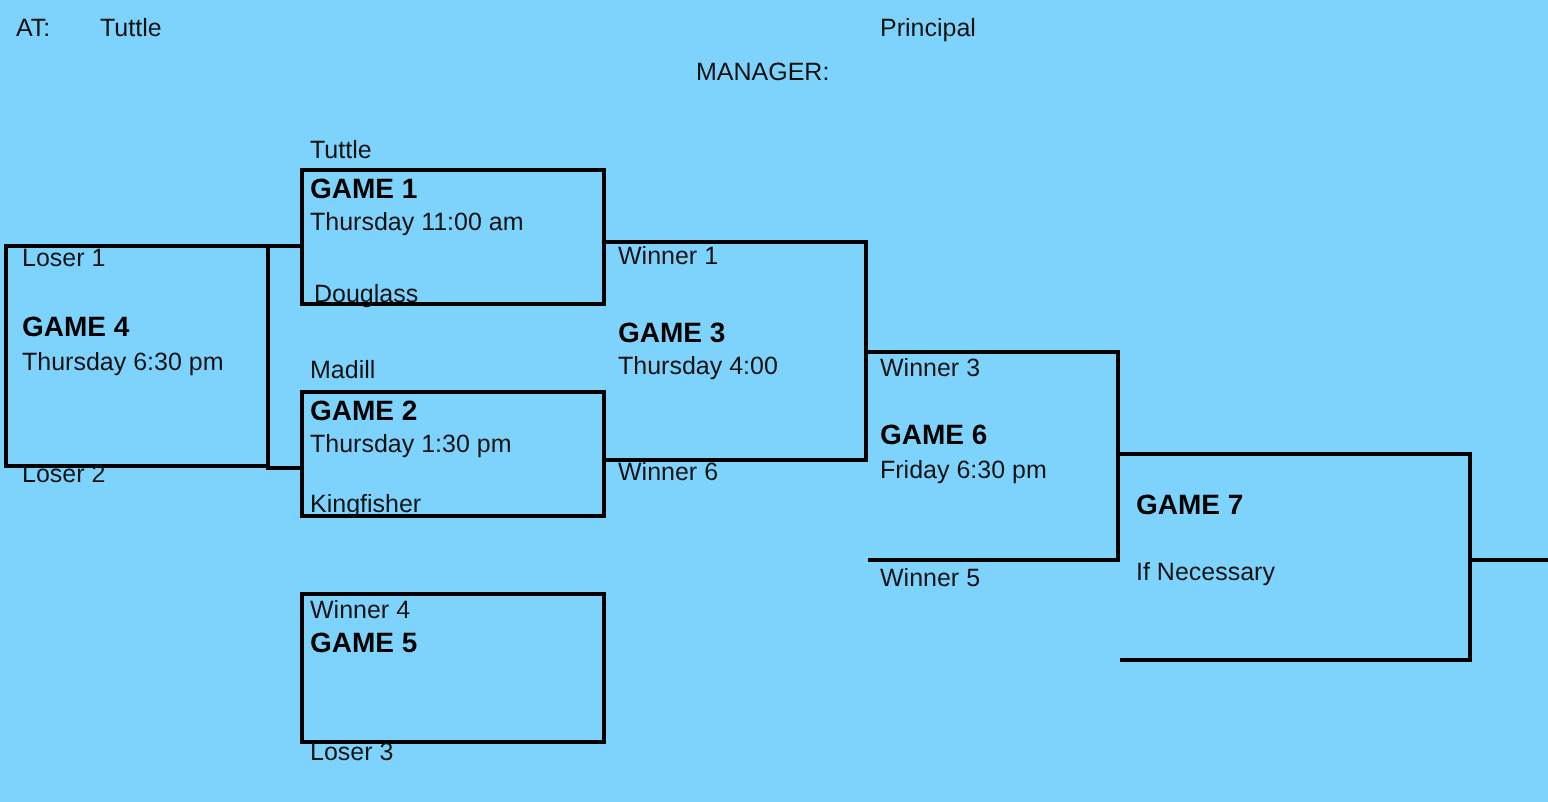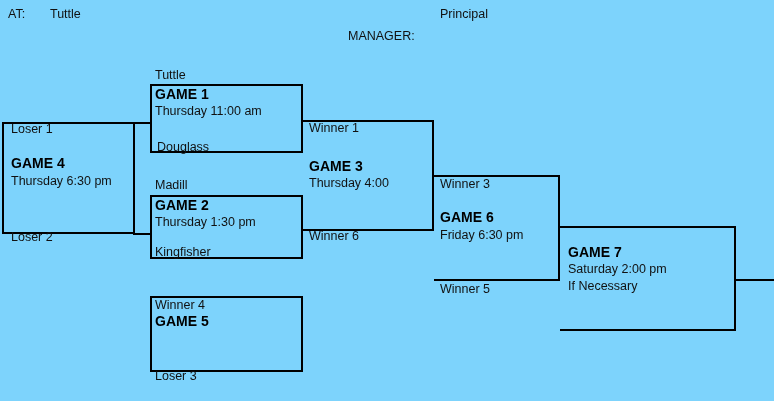--- a/index.html
+++ b/index.html
@@ -122,18 +122,17 @@
   <div class="slot" style="left:155px; top:369px;">Loser 3</div>
 
   <div class="bx open-left" style="left:434px; top:175px; width:126px; height:106px;"></div>
   <div class="slot" style="left:440px; top:177px;">Winner 3</div>
   <div class="gname" style="left:440px; top:210px;">GAME 6</div>
   <div class="gtime" style="left:440px; top:228px;">Friday 6:30 pm</div>
   <div class="slot" style="left:440px; top:282px;">Winner 5</div>
 
   <div class="bx open-left" style="left:560px; top:226px; width:176px; height:105px;"></div>
   <div class="gname" style="left:568px; top:245px;">GAME 7</div>
-  <div class="gtime" style="left:568px; top:262px;">Saturday 2:00 pm</div>
   <div class="gnote" style="left:568px; top:279px;">If  Necessary</div>
 
   <div class="hline" style="left:736px; top:279px; width:38px;"></div>
 
 </div>
 
 </body></html>

